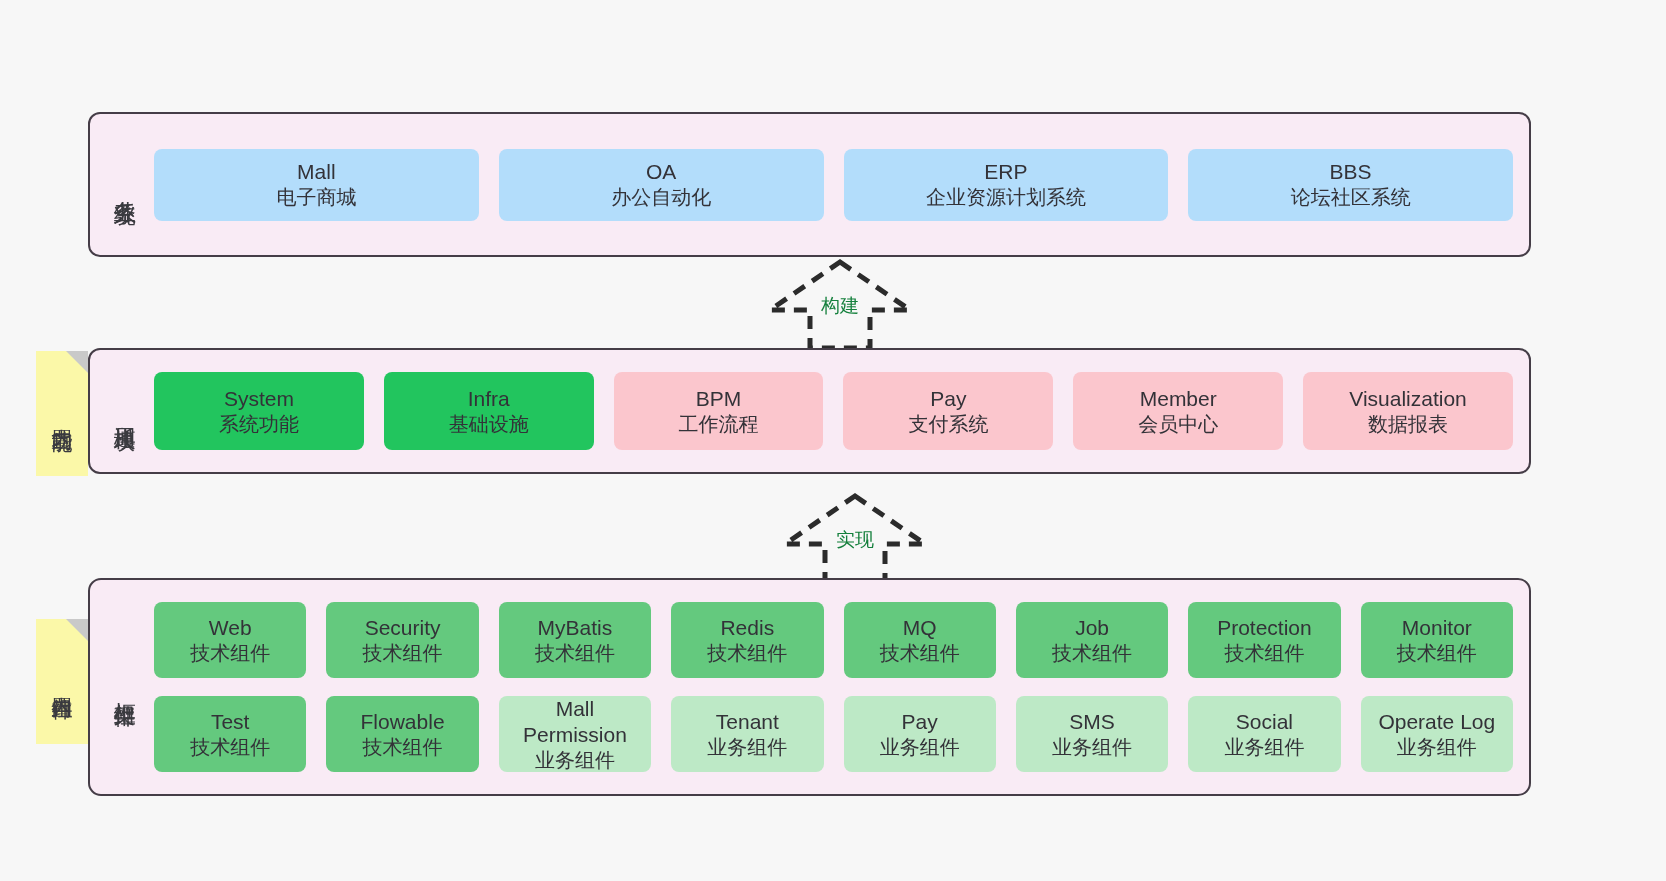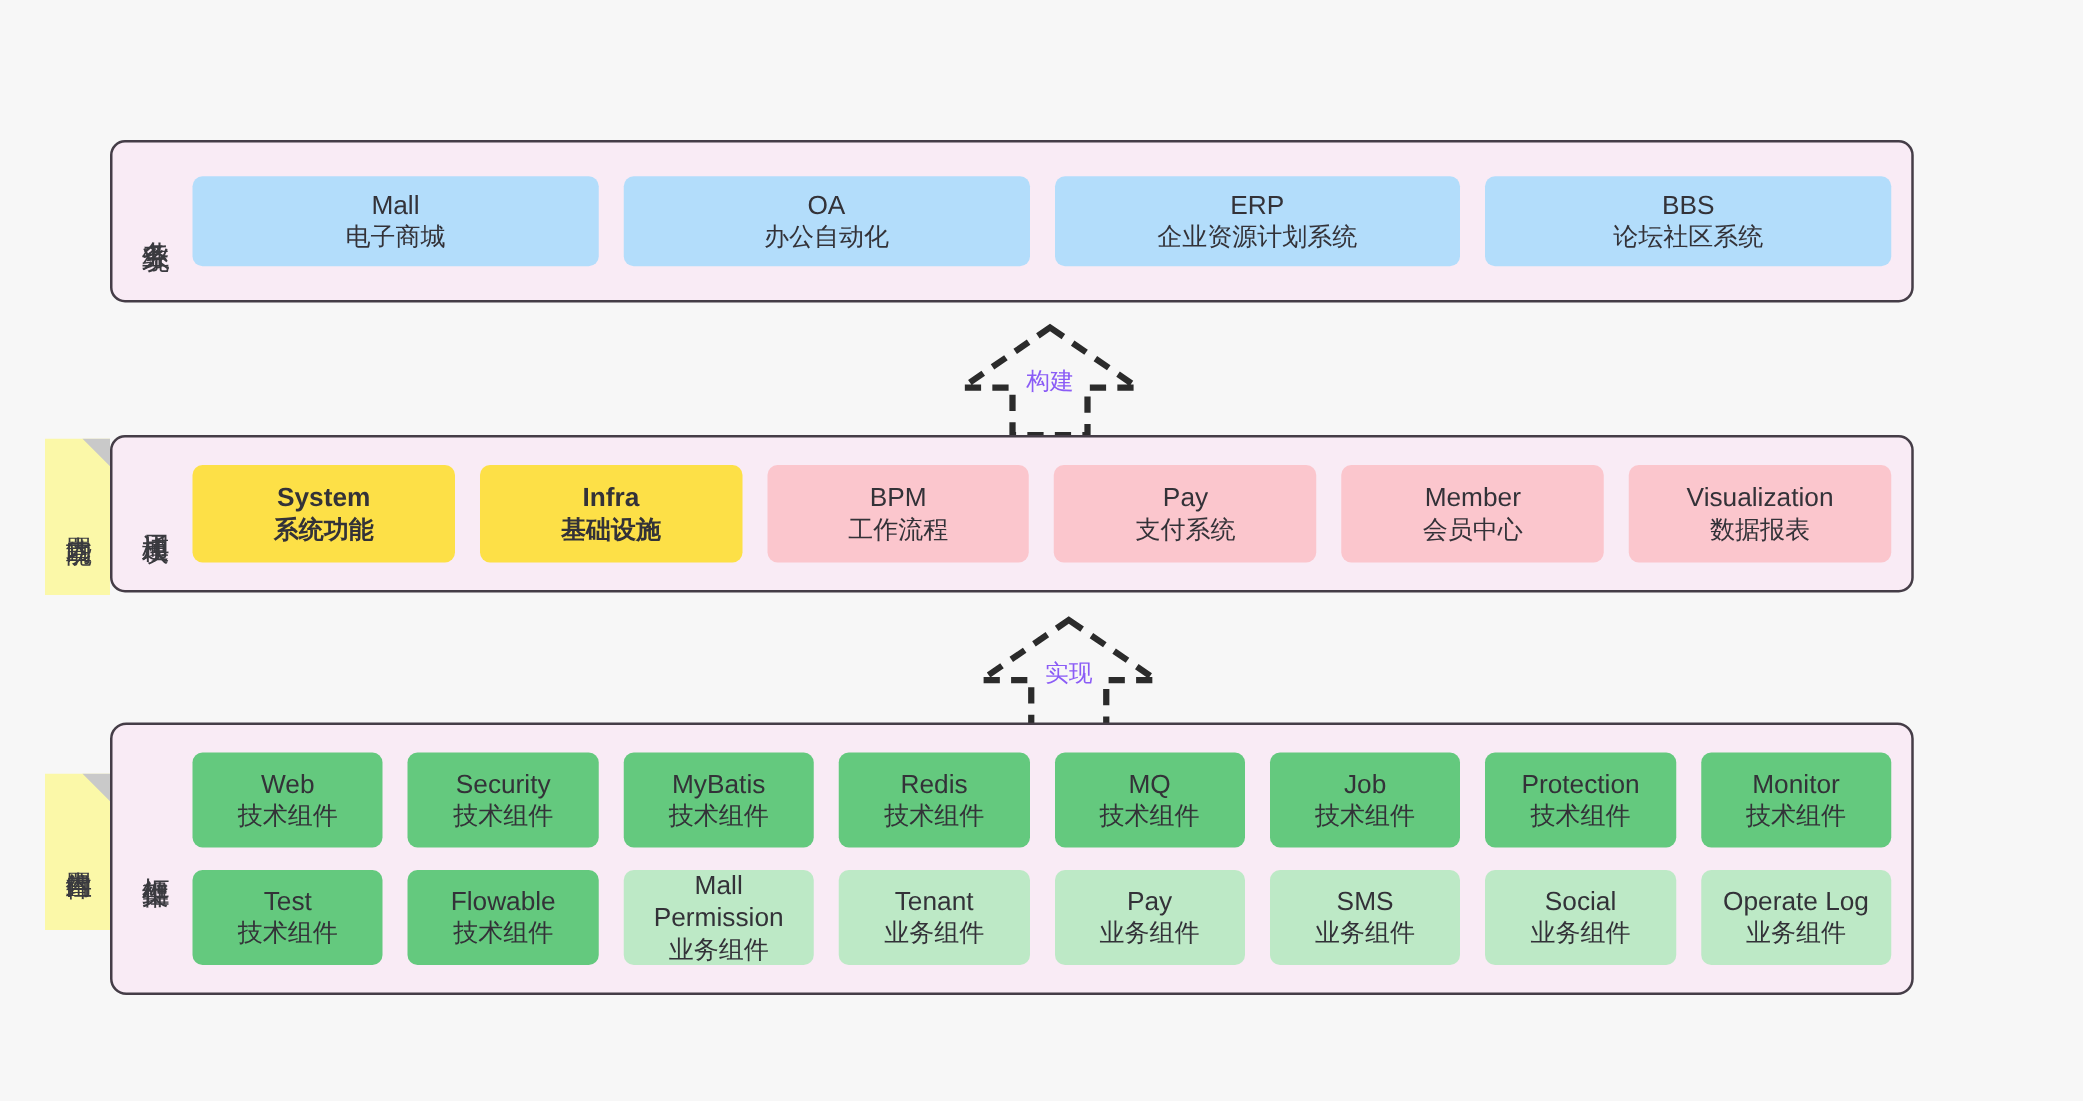--- a/index.html
+++ b/index.html
@@ -68,27 +68,27 @@
     justify-content: center;
     text-align: center;
     line-height: 1.24;
     box-sizing: border-box;
     padding: 6px 8px;
   }
   .card .t1 { font-size: 21px; }
   .card .t2 { font-size: 20px; }
 
   .c-blue       { background: #b3ddfb; }
-  .c-red        { background: #fde047; font-weight: bold; }
+  .c-red        { background: #22c55e; }
   .c-pink       { background: #fbc6cd; }
   .c-green      { background: #64c97e; }
   .c-lightgreen { background: #bde9c6; }
 
   
-  #layer-business { left: 88px;  top: 112px; width: 1443px; height: 130px; }
+  #layer-business { left: 88px;  top: 112px; width: 1443px; height: 145px; }
   #layer-modules  { left: 88px;  top: 348px; width: 1443px; height: 126px; }
   #layer-frame    { left: 88px;  top: 578px; width: 1443px; height: 218px; border-radius: 13px; }
 
   #layer-business .card { height: 72px; }
   #layer-modules  .card { height: 78px; }
   #layer-frame    .card { height: 76px; }
 
   
   .sticky {
     position: absolute;
@@ -126,21 +126,21 @@
   #arrow-build   { left: 760px; top: 256px; }
   #arrow-impl    { left: 775px; top: 490px; }
   .arrow-wrap svg { position: absolute; left: 0; top: 0; }
   .arrow-label {
     position: absolute;
     left: 0;
     top: 40px;
     width: 160px;
     text-align: center;
     font-size: 19px;
-    color: #8b5cf6;
+    color: #15803d;
     background: transparent;
     line-height: 1;
     pointer-events: none;
   }
 </style>
 </head>
 <body>
 
 <div class="layer" id="layer-business">
   <div class="layer-title">业务系统</div>

